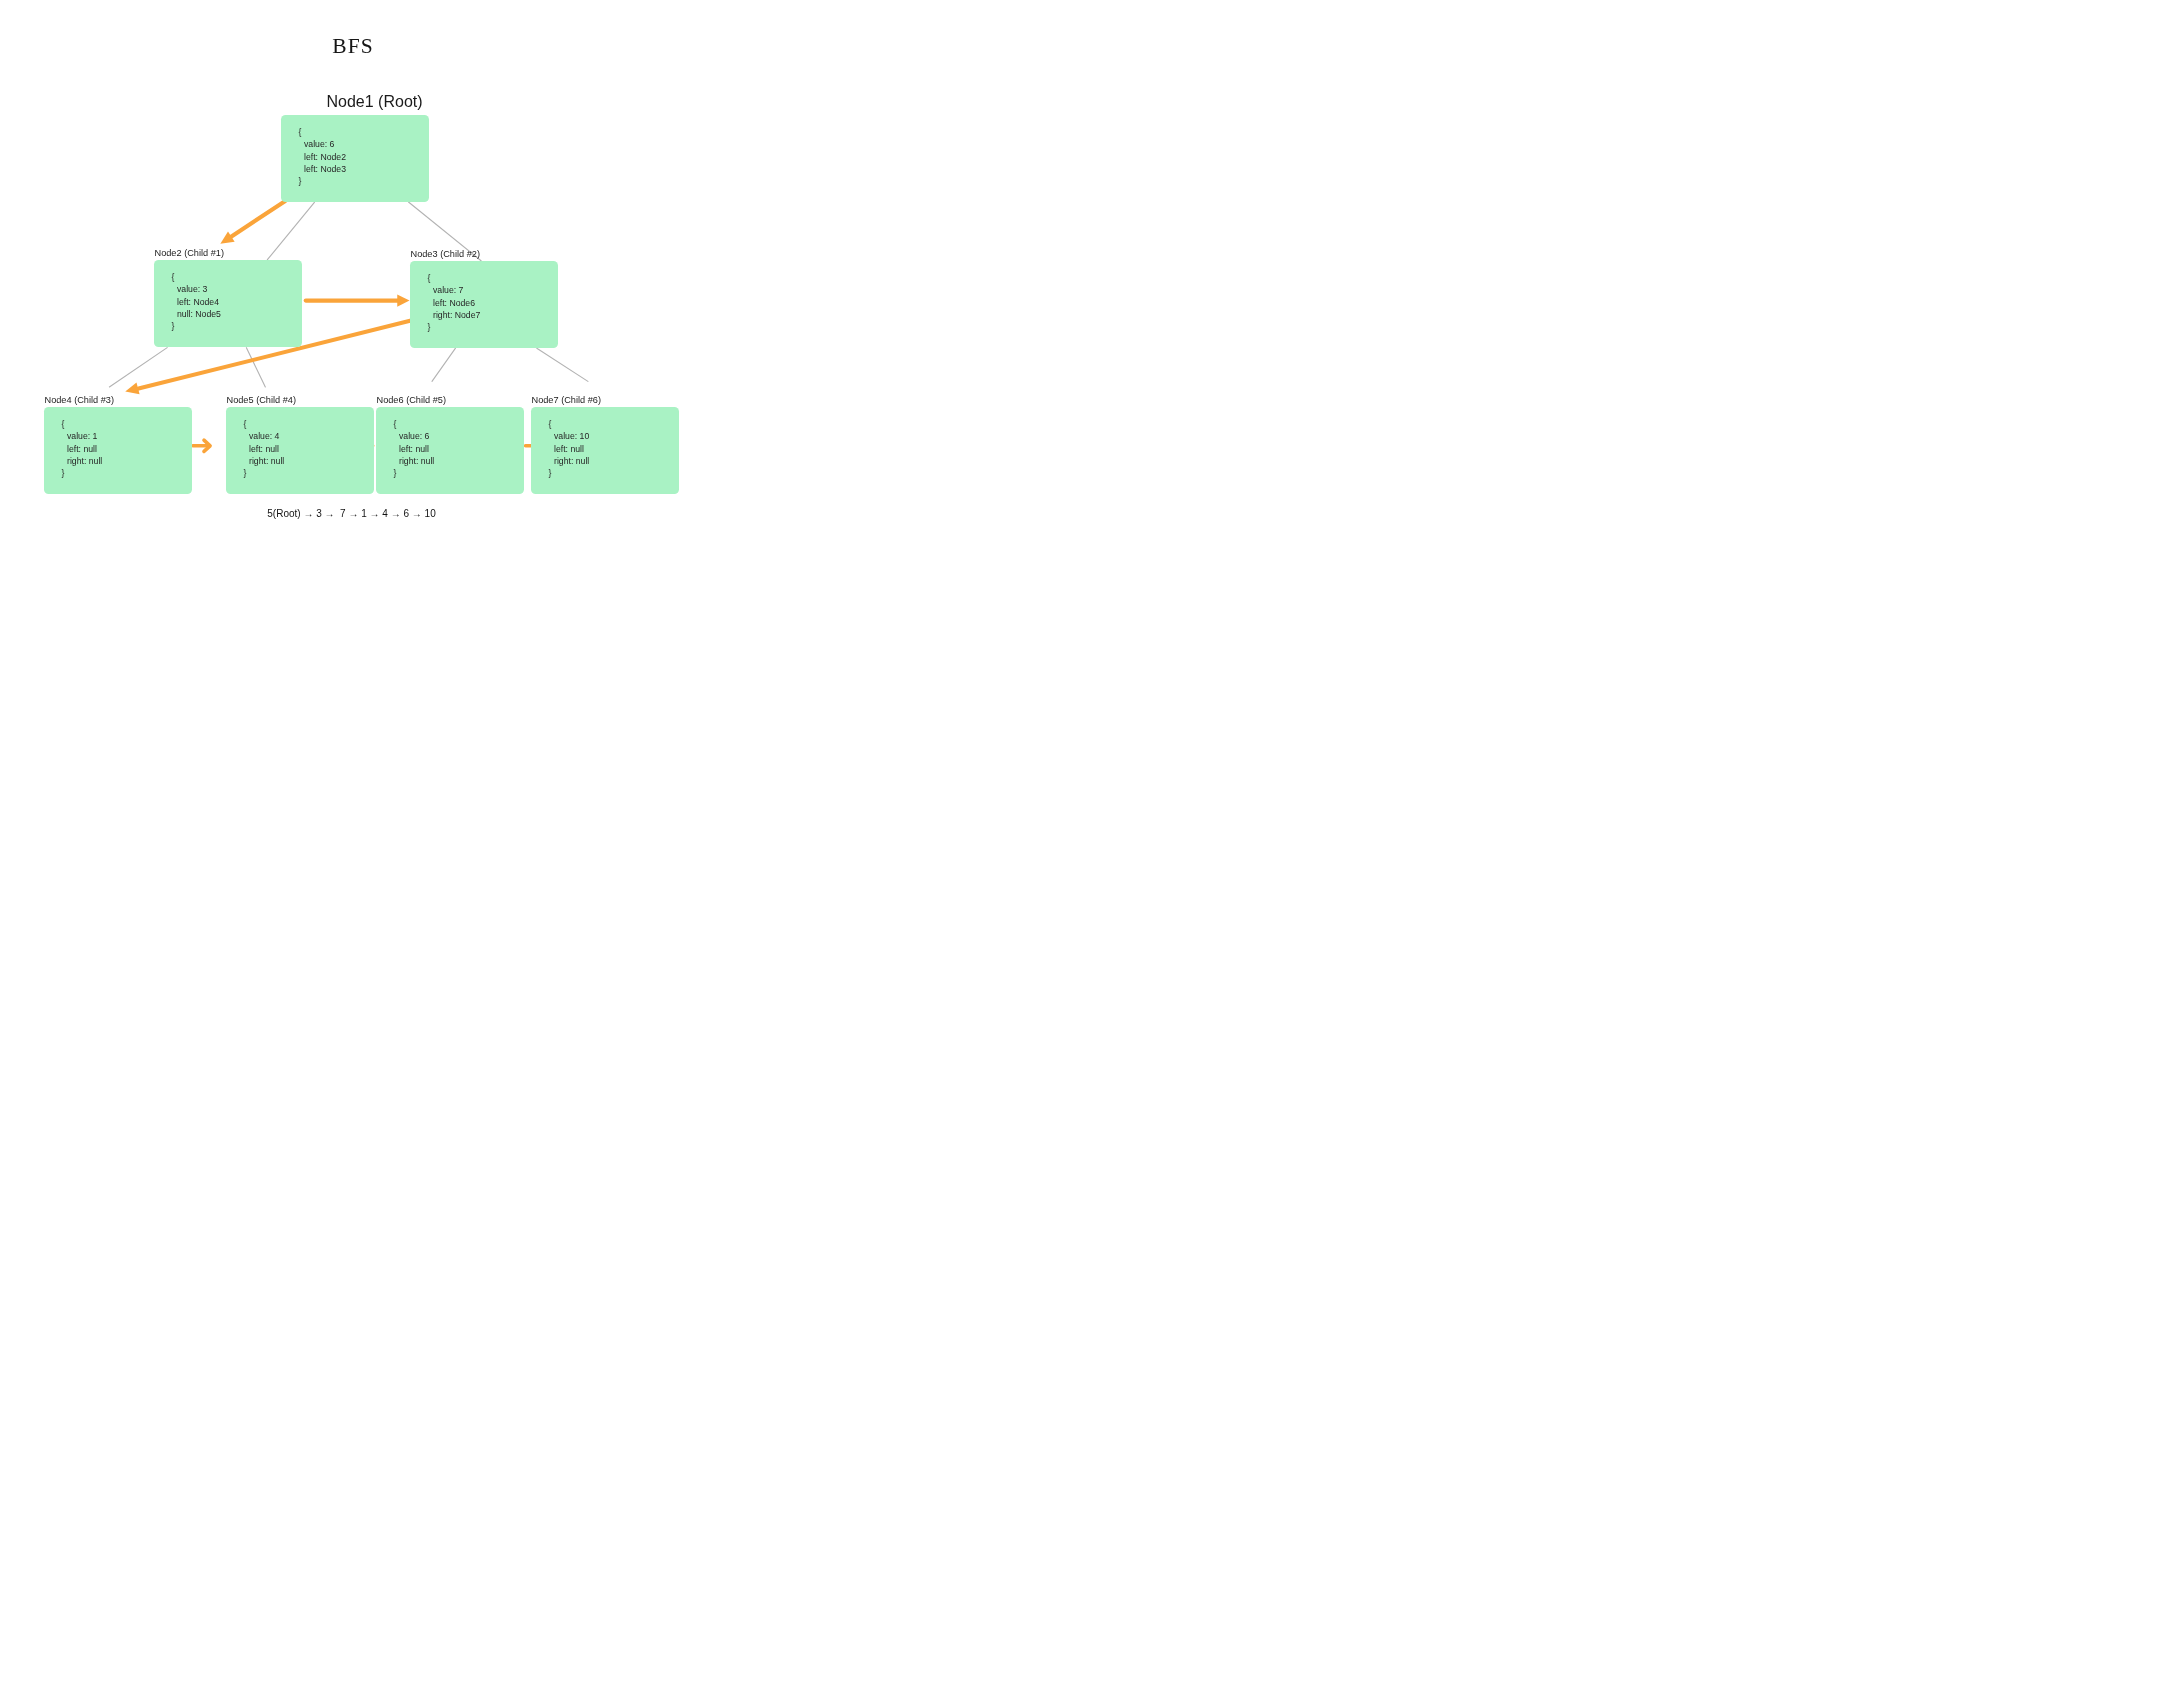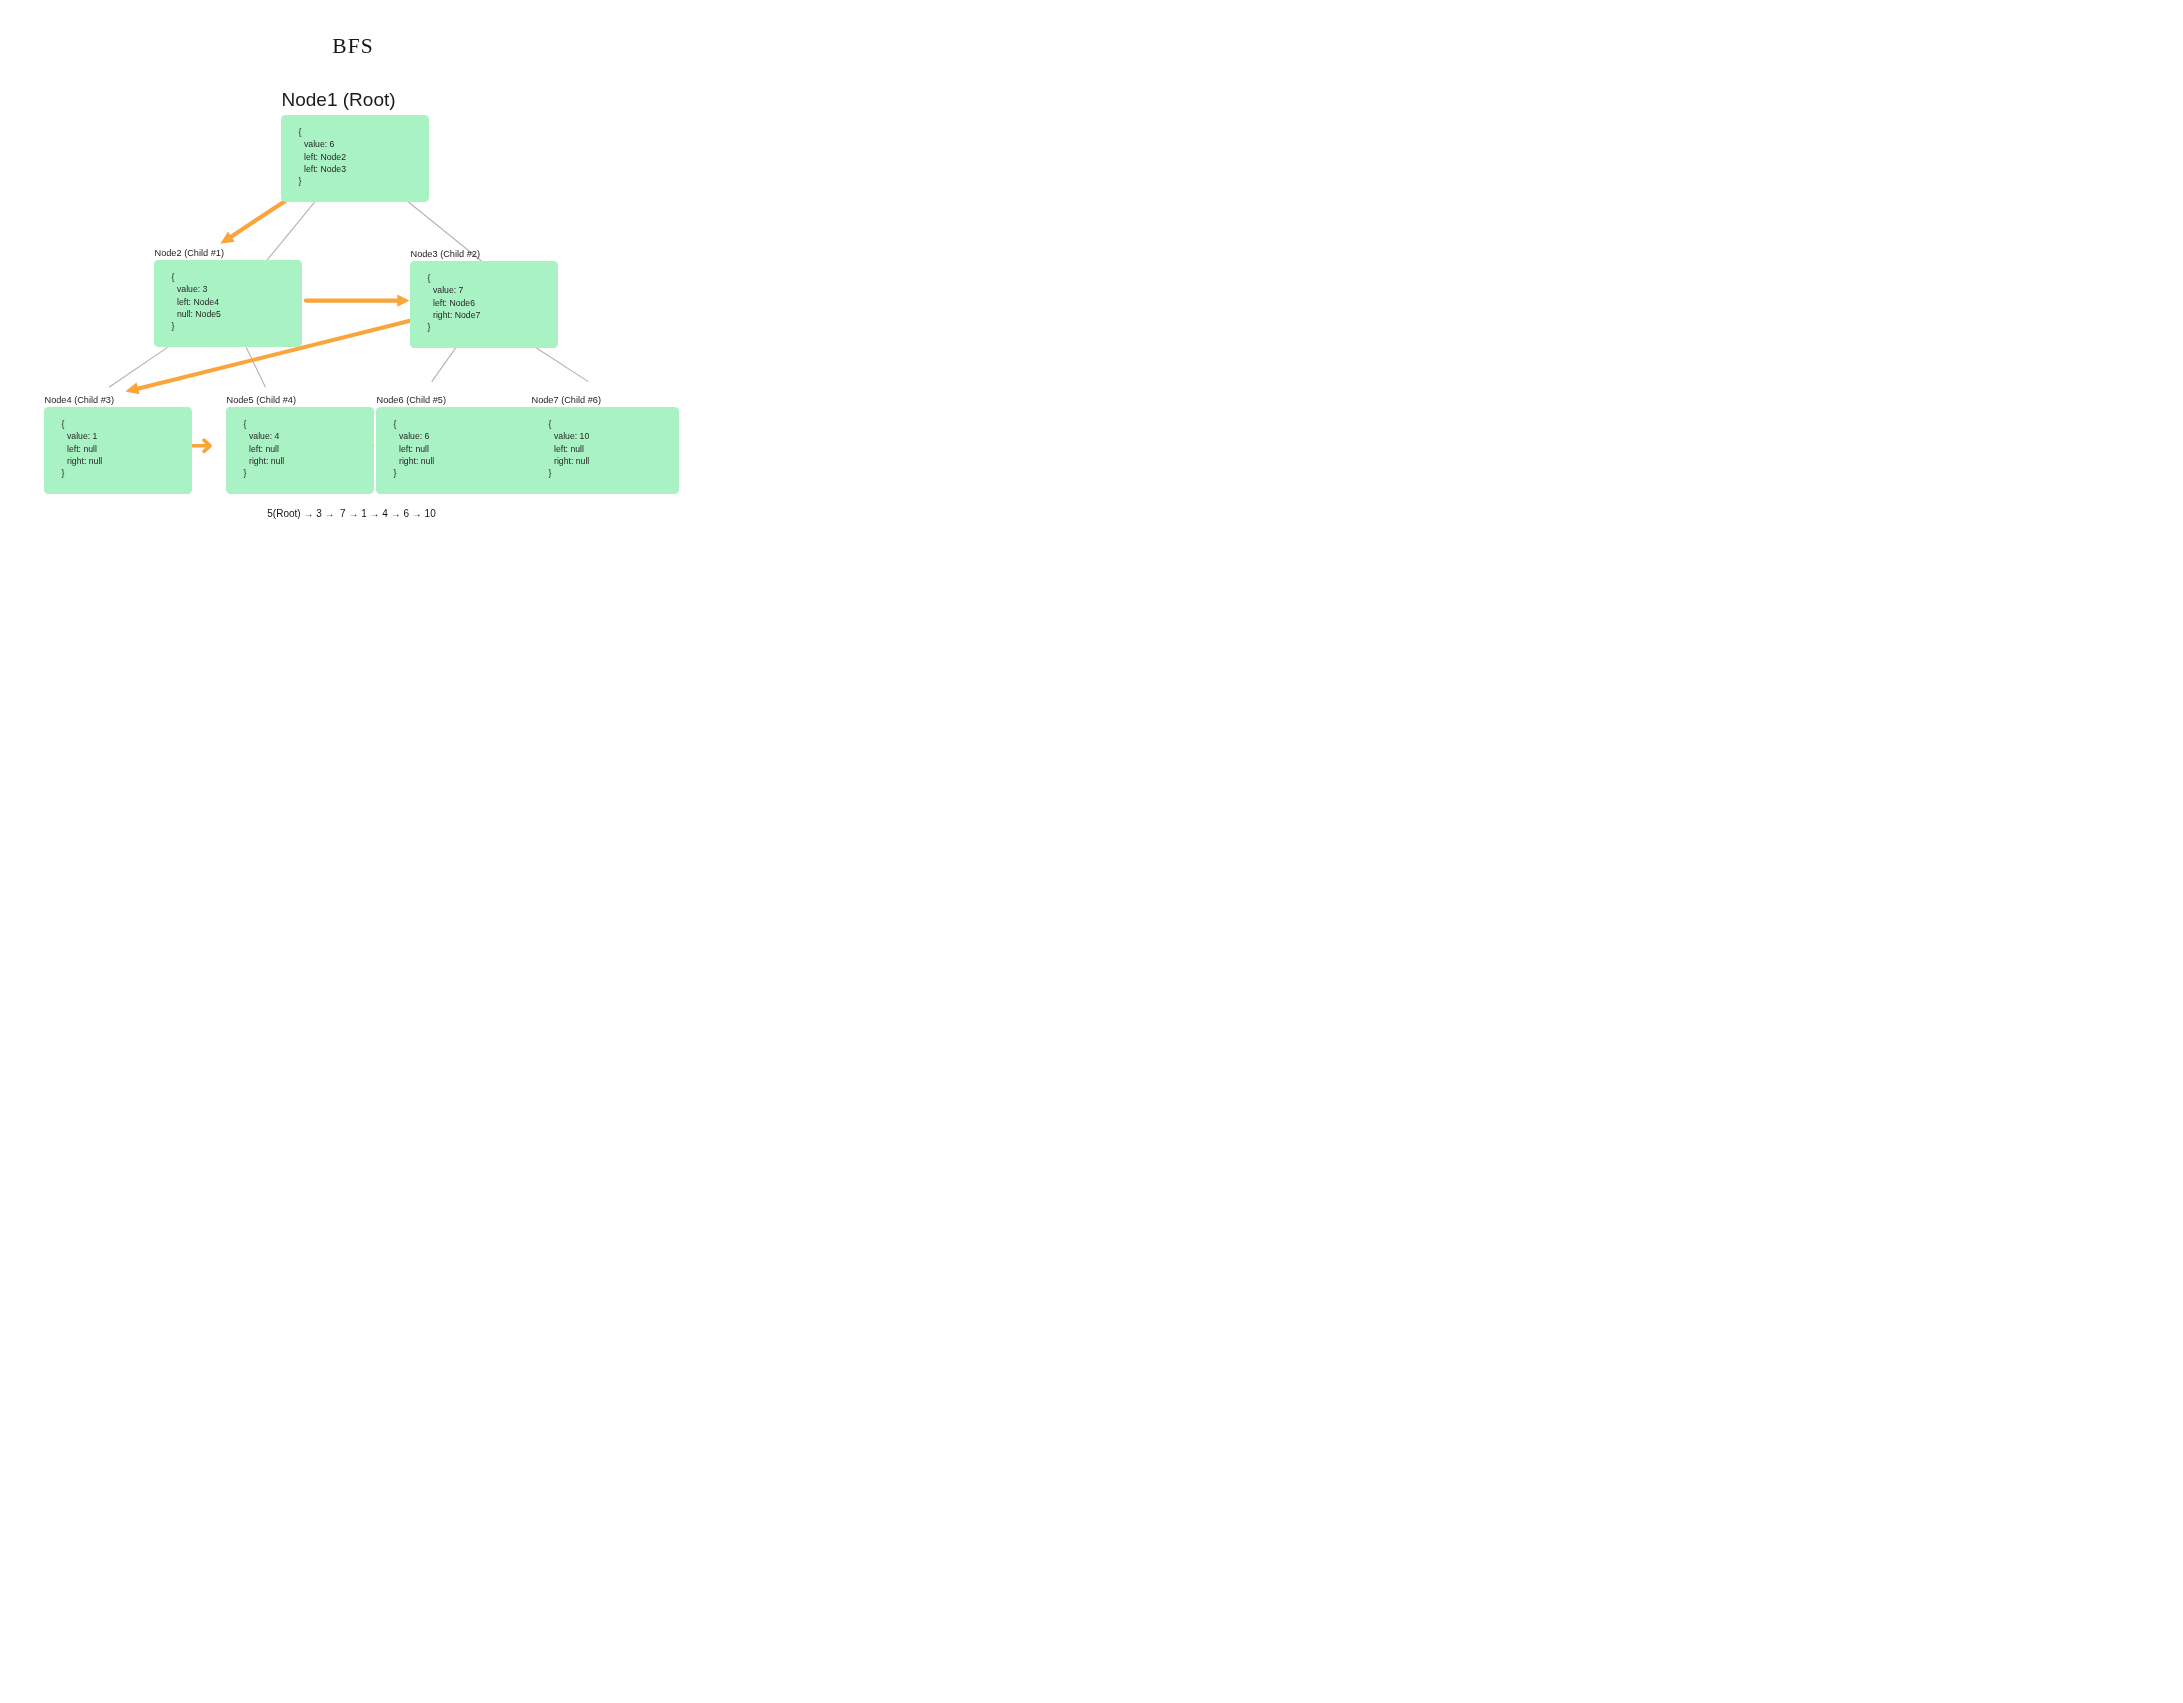--- a/index.html
+++ b/index.html
@@ -38,34 +38,34 @@
     box-sizing:border-box;
   }
   .node-label{
     position:absolute;
     bottom:calc(100% + 2px);
     left:0.5px;
     white-space:nowrap;
     font-size:9.2px;
     color:#1b1b1b;
   }
-  .n1 .node-label{font-size:19px;bottom:calc(100% + 3.6px);}
+  .n1 .node-label{font-size:16px;bottom:calc(100% + 3.6px);margin-left:45px;}
   .code-line{
     font-size:8.7px;
     line-height:12.3px;
     color:#262626;
     white-space:nowrap;
   }
   .code-line.brace{margin-left:-5.6px;}
   .n1{left:281px;top:115px;}
   .n2{left:154px;top:260px;}
   .n3{left:410px;top:261px;}
   .n4{left:44px;top:407px;}
   .n5{left:226px;top:407px;}
-  .n6{left:376px;top:407px;padding-left:40px;}
+  .n6{left:376px;top:407px;}
   .n7{left:531px;top:407px;}
   .sequence{
     position:absolute;
     left:198px;top:508px;width:307px;
     text-align:center;
     font-size:10px;
     color:#121212;
     white-space:pre;
     z-index:2;
   }

